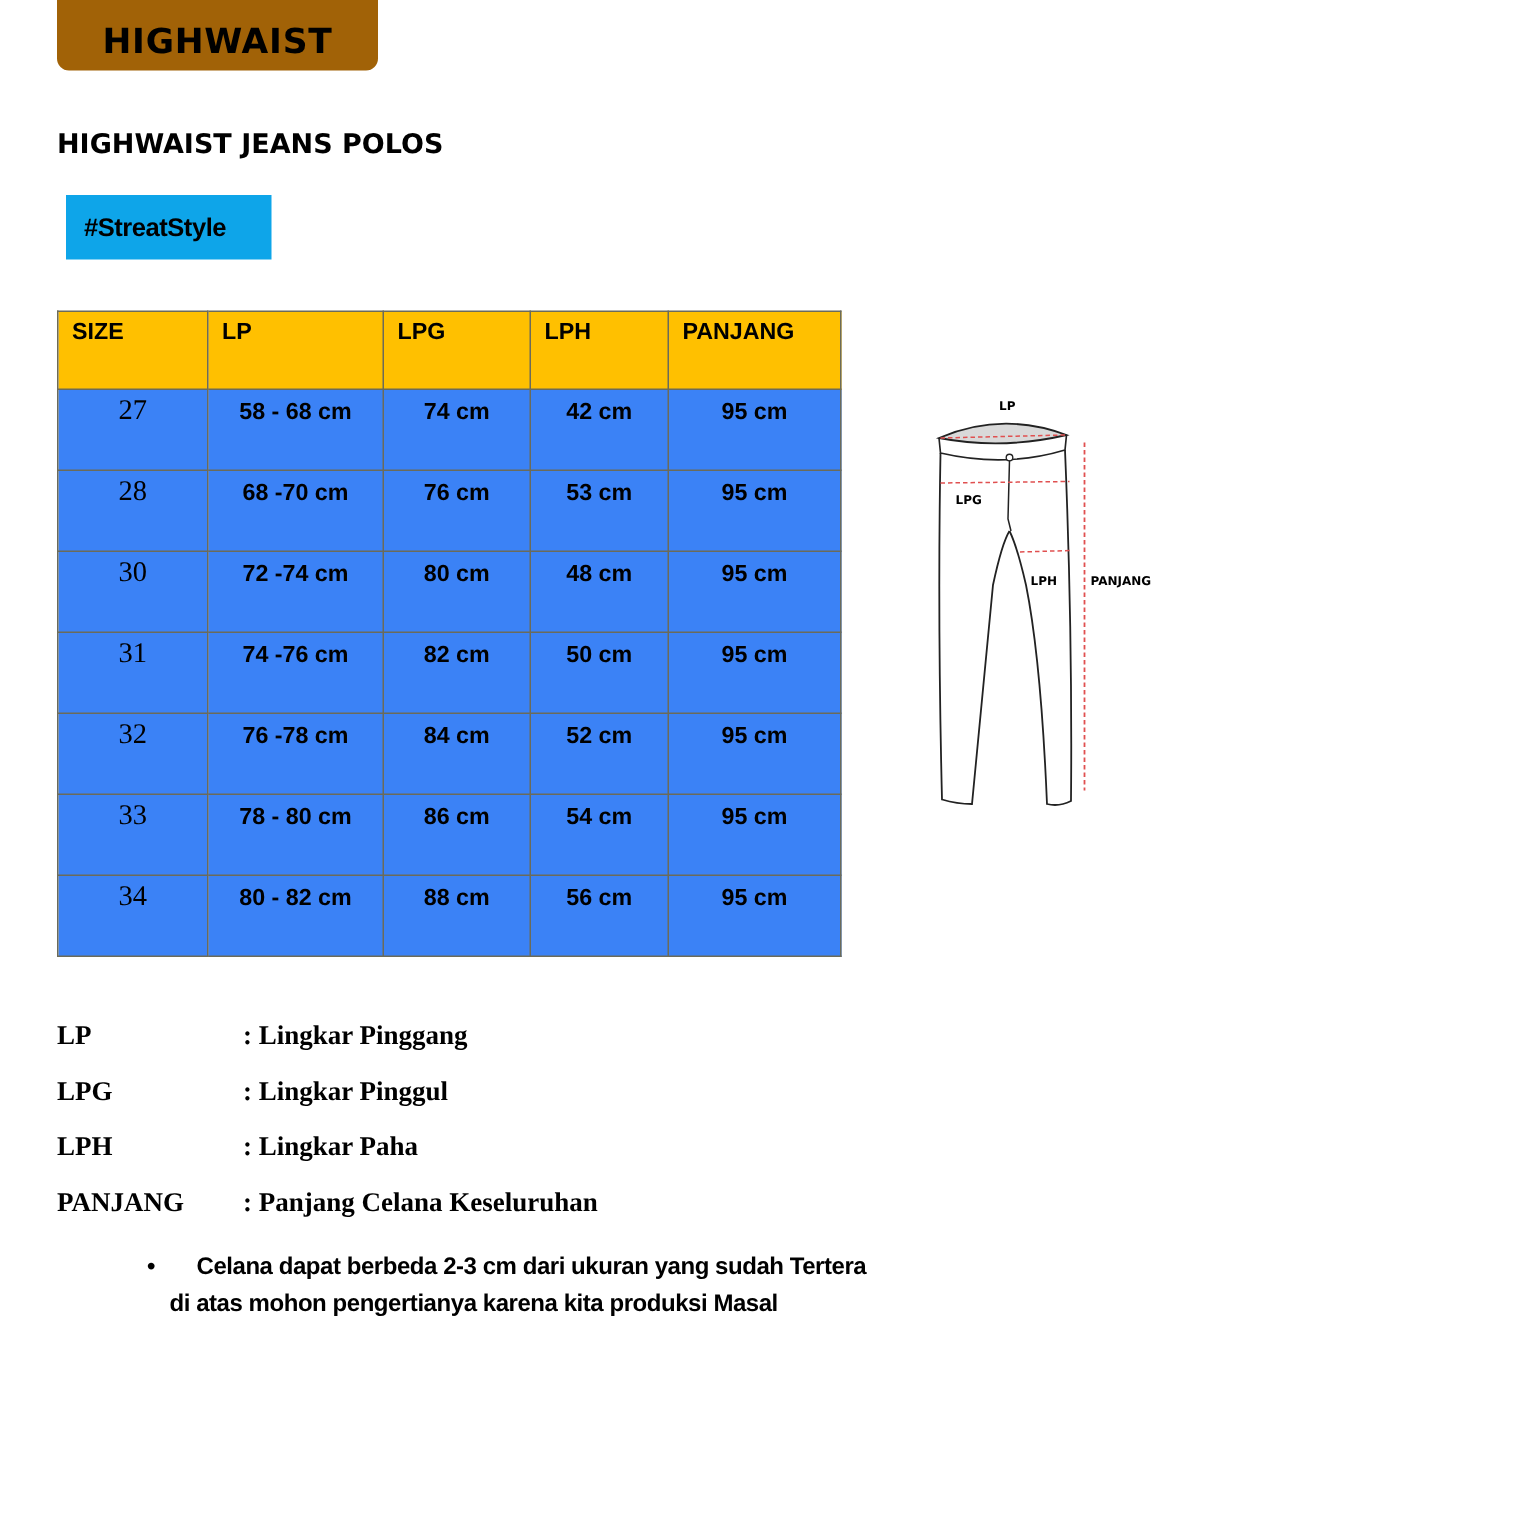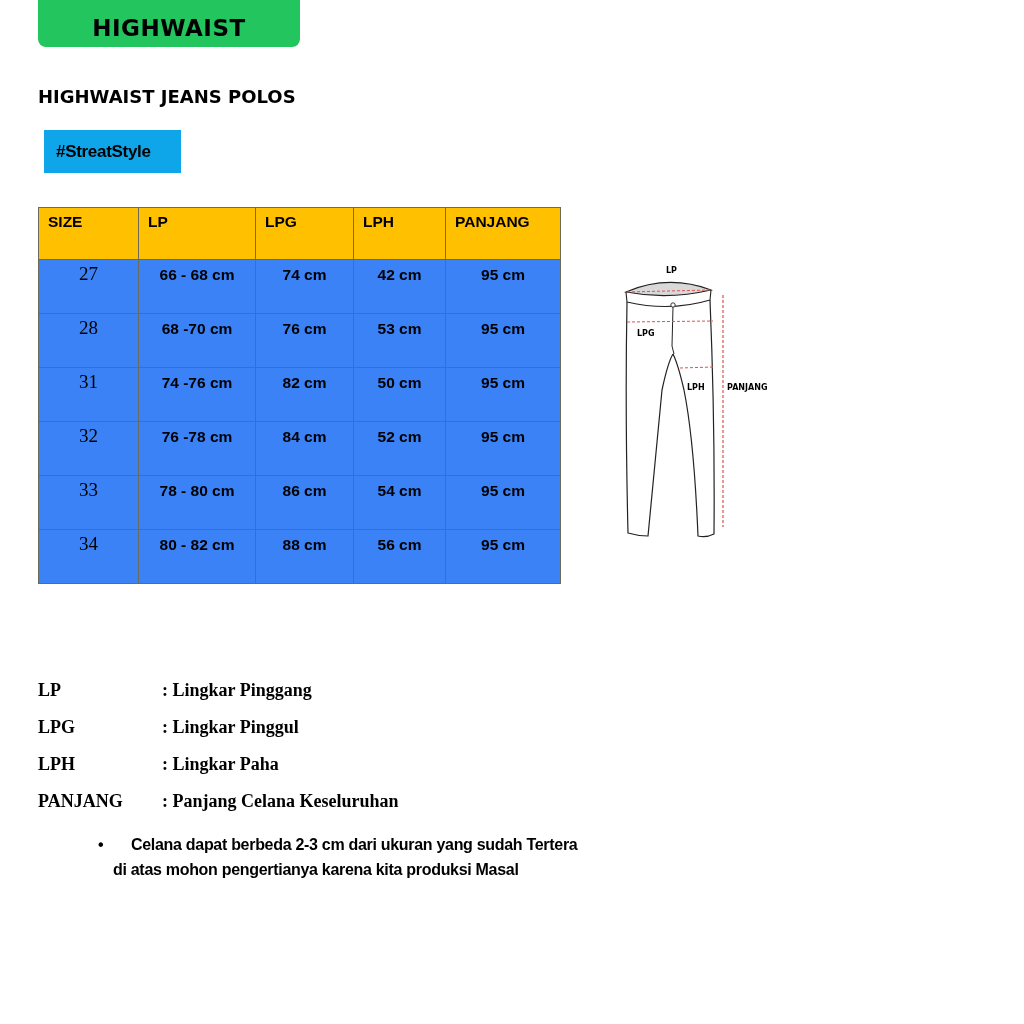--- a/index.html
+++ b/index.html
@@ -1,20 +1,20 @@
 <!DOCTYPE html>
 <html><head>
 <meta charset="utf-8">
 <style>
   html, body { margin: 0; padding: 0; background: #ffffff; }
   body { width: 1024px; height: 1024px; position: relative; overflow: hidden; font-family: "Liberation Sans", sans-serif; color: #000; }
 
   .title-banner {
-    position: absolute; left: 38px; top: 0px; width: 262px; height: 47px;
-    background: #22c55e; border-radius: 0 0 8px 8px;
+    position: absolute; left: 38px; top: 0px; width: 214px; height: 47px;
+    background: #a16207; border-radius: 0 0 8px 8px;
     display: flex; align-items: center; justify-content: center;
   }
   .title-banner span {
     font-family: "DejaVu Sans", sans-serif; font-weight: bold; font-size: 23px; letter-spacing: 0.5px; margin-top: 8px;
   }
   .subtitle {
     position: absolute; left: 38px; top: 86px;
     font-family: "DejaVu Sans", sans-serif; font-weight: bold; font-size: 18px; text-align: right;
   }
   .tag-box {
@@ -84,30 +84,37 @@
       <th>SIZE</th>
       <th>LP</th>
       <th>LPG</th>
       <th>LPH</th>
       <th>PANJANG</th>
     </tr>
   </thead>
   <tbody>
     <tr>
       <td class="size-cell">27</td>
-      <td>66 - 68 cm</td>
+      <td>58 - 68 cm</td>
       <td>74 cm</td>
       <td>42 cm</td>
       <td>95 cm</td>
     </tr>
     <tr>
       <td class="size-cell">28</td>
       <td>68 -70 cm</td>
       <td>76 cm</td>
       <td>53 cm</td>
+      <td>95 cm</td>
+    </tr>
+    <tr>
+      <td class="size-cell">30</td>
+      <td>72 -74 cm</td>
+      <td>80 cm</td>
+      <td>48 cm</td>
       <td>95 cm</td>
     </tr>
     <tr>
       <td class="size-cell">31</td>
       <td>74 -76 cm</td>
       <td>82 cm</td>
       <td>50 cm</td>
       <td>95 cm</td>
     </tr>
     <tr>

